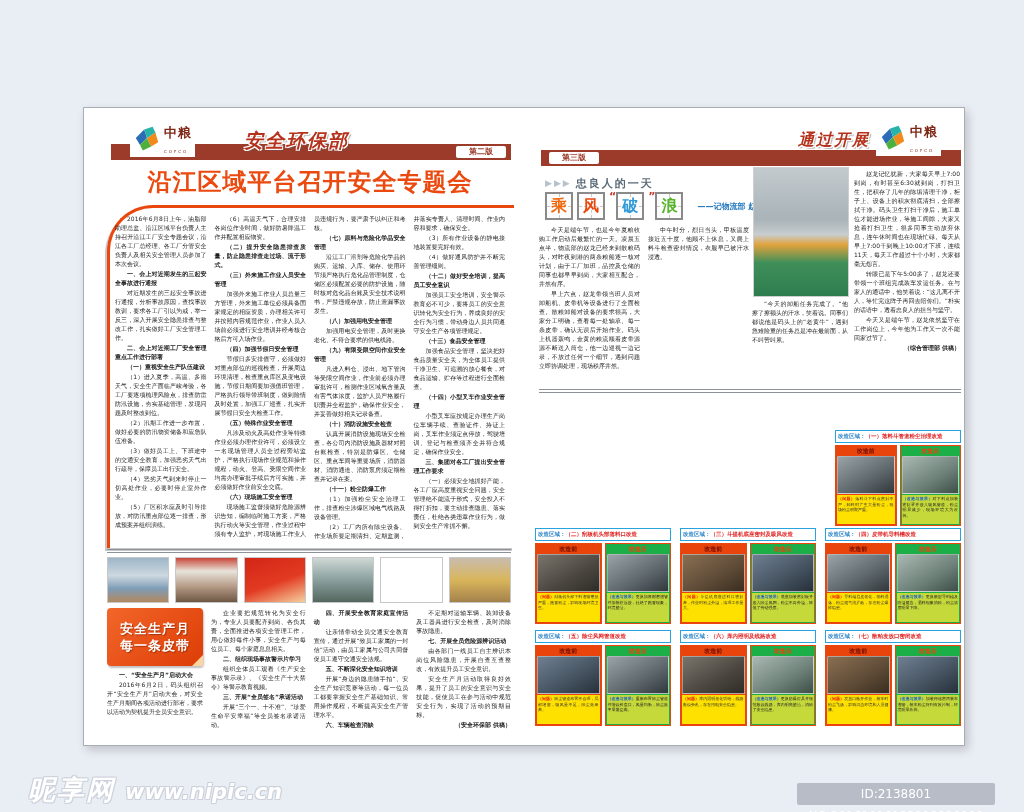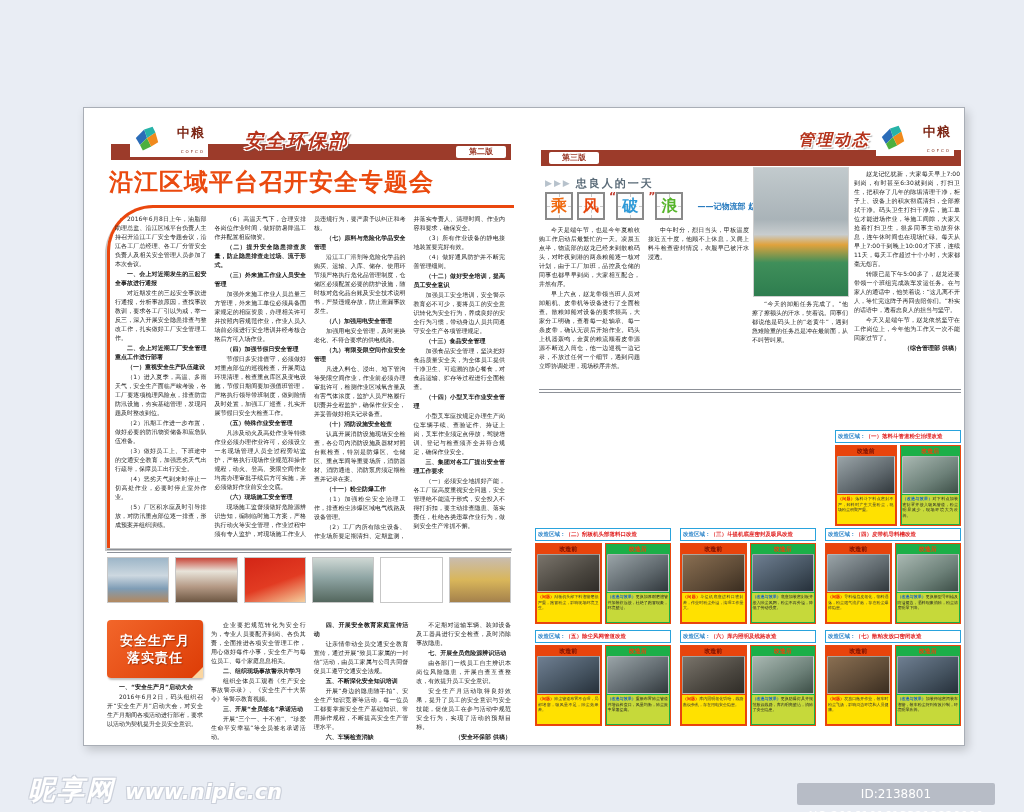--- a/index.html
+++ b/index.html
@@ -16,25 +16,25 @@
         color:#9c3b2a;font-size:8px;font-weight:bold;text-align:center;line-height:12px;z-index:3;}
   .pgno-l{left:372px;top:38px;}
   .pgno-r{left:465px;top:44px;}
   .m3d{position:absolute;font-weight:900;font-style:italic;color:#b5331c;letter-spacing:2px;z-index:3;
        text-shadow:-1px -1px 0 #fff,1px -1px 0 #fff,-1px 1px 0 #fff,1px 1px 0 #fff,2px 2px 1px rgba(90,90,90,.45);}
   .m3d-l{left:160px;top:20px;font-size:19px;}
   .m3d-r{left:714px;top:22px;font-size:16px;}
   .logo{position:absolute;display:flex;align-items:flex-start;background:#fff;padding:1px 3px;z-index:4;}
   .logo-l{left:46px;top:15px;}
   .logo-r{left:792px;top:14px;}
-  .lg-txt{margin-left:16px;line-height:1;text-align:right;}
+  .lg-txt{margin-left:3px;line-height:1;}
   .lg-cn{font-size:13px;font-weight:bold;color:#7e2817;letter-spacing:1px;}
   .lg-en{font-size:4px;color:#7e2817;letter-spacing:2px;}
 
-  .headline{position:absolute;left:25px;top:58px;width:402px;color:#ea4a0f;
+  .headline{position:absolute;left:25px;top:58px;width:402px;text-align:center;color:#ea4a0f;
             font-size:24px;font-weight:900;letter-spacing:1px;}
 
   
   .frame{position:absolute;left:23px;top:97px;width:404px;height:340px;
          border-top:3px solid #ea470e;border-left:3px solid #ea470e;border-top-left-radius:46px;
          box-shadow:-2px 3px 0 rgba(130,130,130,.45);}
   .tiny{font-size:6px;line-height:9px;color:#1c1c1c;text-align:justify;overflow:hidden;column-fill:auto;}
   .article{position:absolute;left:31px;top:106px;width:390px;height:328px;column-count:4;column-gap:8px;}
   .para{margin:0 0 1px 0;}
   .lead,.p{text-indent:2em;}
@@ -49,21 +49,21 @@
   .strip{position:absolute;left:23px;top:449px;width:404px;height:46px;display:flex;gap:6px;}
   .sph{flex:1;border:1px solid #c7c7c7;}
   .sp1{background:linear-gradient(180deg,#9db6c8,#cdd8e0 40%,#7e9cb5 70%,#b3885f);}
   .sp2{background:linear-gradient(180deg,#c9473a,#e8e4da 30%,#b59a86 65%,#6d5743);}
   .sp3{background:linear-gradient(160deg,#d32516,#e23b22 55%,#f5cf9e);}
   .sp4{background:linear-gradient(180deg,#cfd8d4,#8fa5a4 45%,#54675e);}
   .sp5{background:linear-gradient(180deg,#e0e8e2,#9cbb8a 50%,#4960438);}
   .sp6{background:linear-gradient(180deg,#c9bcae,#d9b65a 50%,#a4814c);}
 
   
-  .bottomsec{position:absolute;left:23px;top:512px;width:404px;height:132px;display:flex;gap:8px;}
+  .bottomsec{position:absolute;left:23px;top:500px;width:404px;height:132px;display:flex;gap:8px;}
   .bcol1{width:96px;flex:none;}
   .redbox{position:relative;width:96px;height:58px;border-radius:4px;margin-bottom:4px;
           background:linear-gradient(135deg,#f2662a,#dd3c06);display:flex;flex-direction:column;
           align-items:center;justify-content:center;box-shadow:1px 2px 2px rgba(0,0,0,.25);}
   .redbox span{color:#fff;font-size:13px;font-weight:900;line-height:17px;letter-spacing:1px;
                text-shadow:1px 1px 1px rgba(120,30,0,.6);}
   .redbox::after{content:"";position:absolute;right:0;bottom:0;border-style:solid;
                  border-width:0 0 11px 11px;border-color:transparent transparent #fbd6a0 transparent;}
   .bc1txt{height:66px;}
   .brest{flex:1;height:132px;column-count:3;column-gap:8px;}
@@ -213,21 +213,21 @@
       <div class="sph sp3"></div>
       <div class="sph sp4"></div>
       <div class="sph sp5"></div>
       <div class="sph sp6"></div>
     </div>
 
     <div class="bottomsec">
       <div class="bcol1">
         <div class="redbox">
           <span>安全生产月</span>
-          <span>落实责任</span>
+          <span>每一条皮带</span>
         </div>
         <div class="bc1txt tiny">
             <p class="para h2">一、“安全生产月”启动大会</p>
             <p class="para p">2016年6月2日，码头组织召开“安全生产月”启动大会，对安全生产月期间各项活动进行部署，要求以活动为契机提升全员安全意识。</p>
           </div>
       </div>
       <div class="brest tiny">
           <p class="para p">企业要把规范转化为安全行为，专业人员要配齐到岗、各负其责，全面推进各项安全管理工作，用心做好每件小事，安全生产与每位员工、每个家庭息息相关。</p>
           <p class="para h2">二、组织现场事故警示片学习</p>
           <p class="para p">组织全体员工观看《生产安全事故警示录》、《安全生产十大禁令》等警示教育视频。</p>
@@ -241,21 +241,21 @@
           <p class="para p">不定期对运输车辆、装卸设备及工器具进行安全检查，及时消除事故隐患。</p>
           <p class="para h2">七、开展全员危险源辨识活动</p>
           <p class="para p">由各部门一线员工自主辨识本岗位风险隐患，开展自查互查整改，有效提升员工安全意识。</p>
           <p class="para p">安全生产月活动取得良好效果，提升了员工的安全意识与安全技能，促使员工在参与活动中规范安全行为，实现了活动的预期目标。</p>
           <p class="para sig">（安全环保部 供稿）</p>
         </div>
     </div>
 
     <div class="bar bar-r"></div>
     <div class="pgno pgno-r">第三版</div>
-    <div class="m3d m3d-r">管理动态</div>
+    <div class="m3d m3d-r">通过开展</div>
     <div class="logo logo-r">
       <svg width="28" height="28" viewBox="0 0 40 40">
         <polygon points="4,20 16,8 20,20 10,30" fill="#2b6cb8"></polygon>
         <polygon points="10,30 20,20 26,32 14,38" fill="#4caf3e"></polygon>
         <polygon points="20,20 32,12 36,26 26,32" fill="#f08a1d"></polygon>
         <polygon points="16,8 28,4 32,12 20,20" fill="#27b3a8"></polygon>
       </svg>
       <span class="lg-txt">
         <span class="lg-cn">中粮</span><br>
         <span class="lg-en">COFCO</span>

